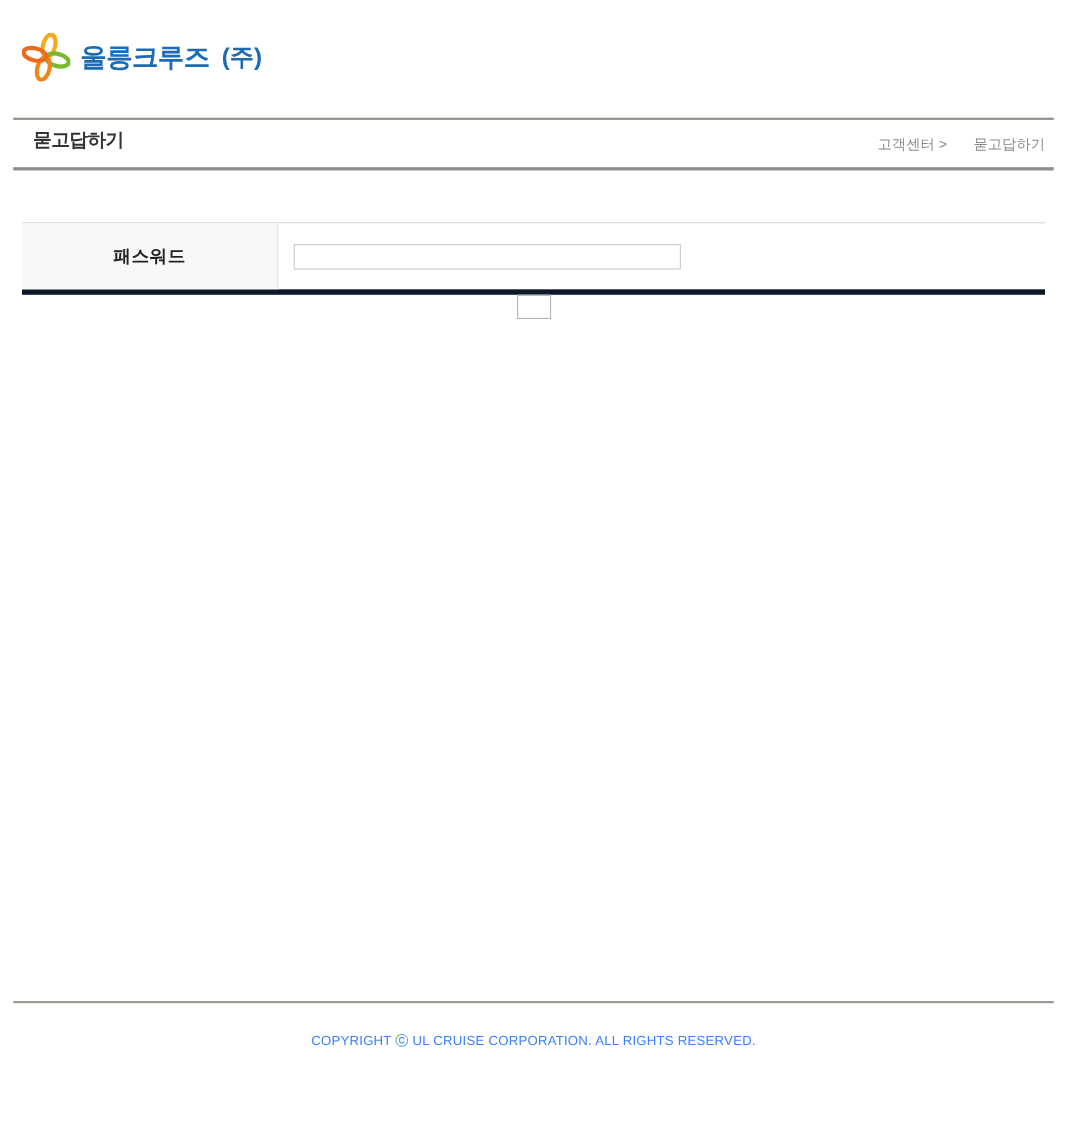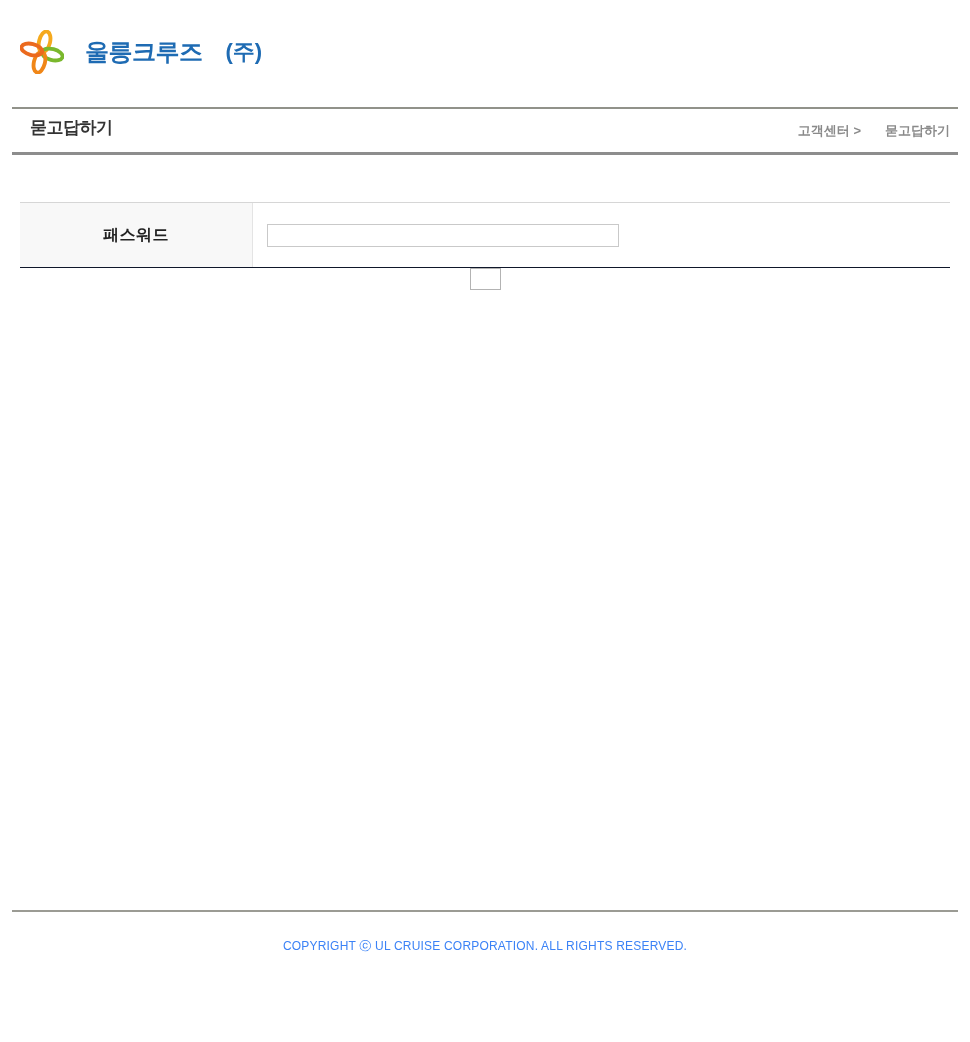--- a/index.html
+++ b/index.html
@@ -13,21 +13,21 @@
   }
 
   
   .logo {
     position: absolute;
     left: 20px;
     top: 29px;
     height: 46px;
     display: flex;
     align-items: center;
-    gap: 21px;
+    gap: 9px;
     cursor: pointer;
   }
   .logo-icon { width: 44px; height: 44px; display: block; }
   .logo-text {
     font-size: 24px;
     font-weight: 700;
     color: #1e6bb3;
     letter-spacing: -0.5px;
     white-space: nowrap;
   }
@@ -55,35 +55,34 @@
     letter-spacing: -0.5px;
   }
   .breadcrumb {
     position: absolute;
     right: 20px;
     top: 122px;
     font-size: 13px;
     color: #8a8a8a;
     display: flex;
     align-items: center;
-    font-weight: bold;
   }
   .breadcrumb .crumb { cursor: pointer; }
   .breadcrumb .crumb-current { margin-left: 24px; }
 
   
   .pw-table {
     position: absolute;
     left: 20px;
     top: 202px;
     width: 930px;
     height: 66px;
     box-sizing: border-box;
     border-top: 1px solid #d6d6d6;
-    border-bottom: 1px solid #0f172a;
+    border-bottom: 5px solid #0f172a;
     display: flex;
   }
   .pw-label-cell {
     width: 233px;
     box-sizing: border-box;
     background: #f8f8f8;
     border-right: 1px solid #e4e4e4;
     display: flex;
     align-items: center;
     justify-content: center;

